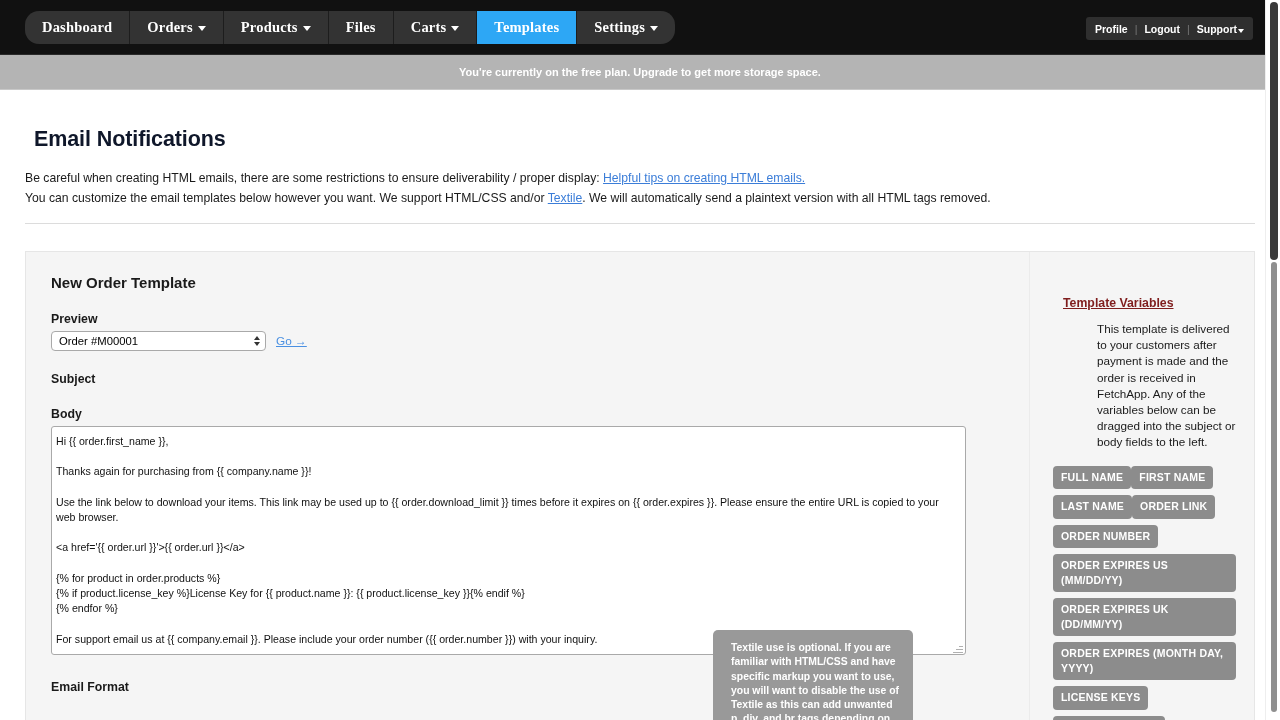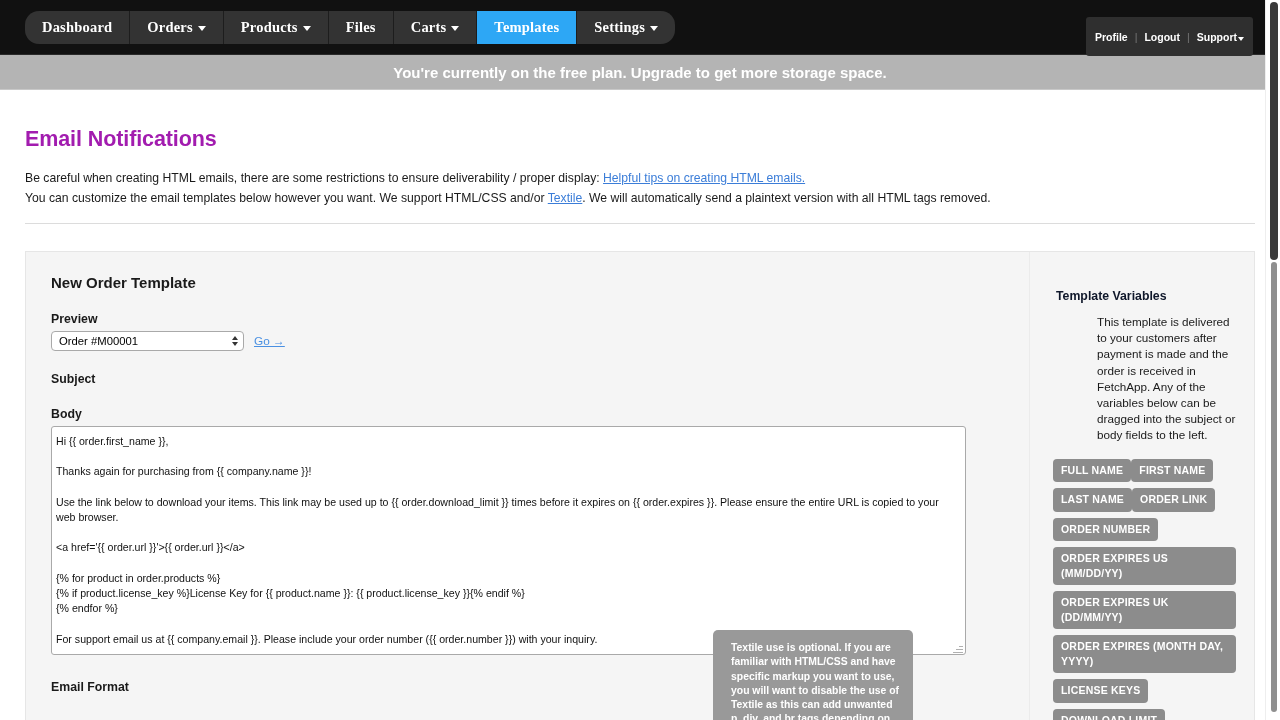--- a/index.html
+++ b/index.html
@@ -54,21 +54,21 @@
     position: relative; top: 1px;
   }
 
   .accountwrap {
     position: absolute;
     right: 27px; top: 17px;
     display: flex;
     align-items: center;
     background: #2f2f2f;
     border-radius: 3px;
-    height: 39px;
+    height: 23px;
     padding: 0 9px;
     gap: 7px;
   }
   .accountwrap a {
     color: #ffffff;
     font-size: 10.5px;
     font-weight: bold;
     text-decoration: none;
     cursor: pointer;
     white-space: nowrap;
@@ -84,33 +84,33 @@
   }
 
   
   .banner {
     height: 35px;
     background: #b4b4b4;
     display: flex;
     align-items: center;
     justify-content: center;
     color: #ffffff;
-    font-size: 15px;
+    font-size: 11px;
     font-weight: bold;
     border-bottom: 1px solid #c8c8c8;
   }
 
   
   .page { padding: 0 25px; }
 
   h1.page-title {
-    margin: 37px 0 0 0;
+    margin: 37px 0 0 9px;
     font-size: 21.5px;
     font-weight: bold;
-    color: #a21caf;
+    color: #0f172a;
     letter-spacing: -.1px;
   }
   .intro {
     margin-top: 17px;
     font-size: 12.2px;
     color: #1a1a1a;
     line-height: 19.5px;
     padding-bottom: 15px;
     border-bottom: 1px solid #dcdcdc;
   }
@@ -243,24 +243,25 @@
     padding: 11px 14px 12px 18px;
     color: #ffffff;
     font-size: 10.4px;
     font-weight: bold;
     line-height: 14.3px;
     z-index: 5;
   }
 
   
   h3.sidebar-title {
-    margin: 3px;
+    margin: 10px;
     font-size: 12.3px;
     font-weight: bold;
-    color: #0f172a;
+    color: #7f1d1d;
+    text-decoration: underline;
   }
   .sidebar-desc {
     margin-top: 11px;
     font-size: 11.7px;
     line-height: 16.2px;
     color: #1a1a1a;
     margin-left: 44px;
   }
   .vars { margin-top: 15px; }
   .varchip {
@@ -361,21 +362,21 @@
 
   <div class="panel">
 
     <div class="panel-left">
 
       <h2 class="panel-title">New Order Template</h2>
 
       <div class="fieldlabel">Preview</div>
       <div class="selectrow">
         <span class="selectbox">
-          <select class="styled" style="width:193px">
+          <select class="styled" style="width:215px">
             <option>Order #M00001</option>
           </select>
           <span class="arrows">
             <i class="arr-up"></i>
               <i class="arr-dn"></i>
           </span>
         </span>
         <a class="golink" href="#">Go →</a>
       </div>
 

